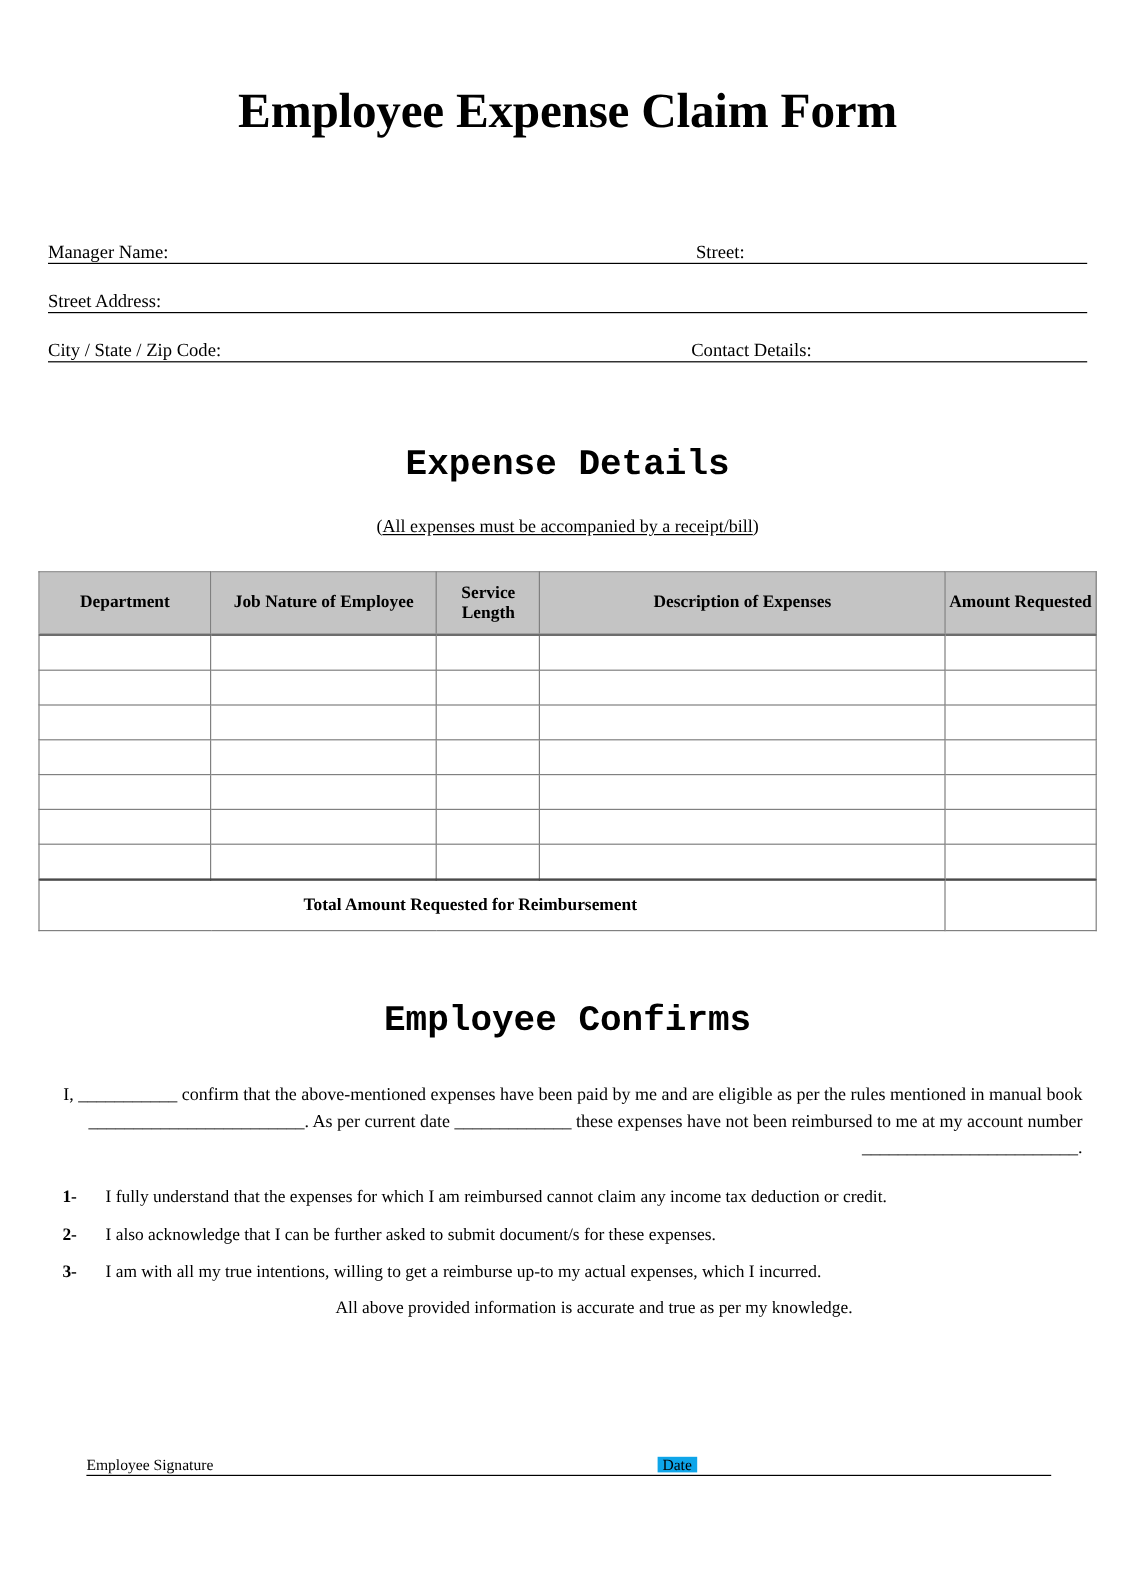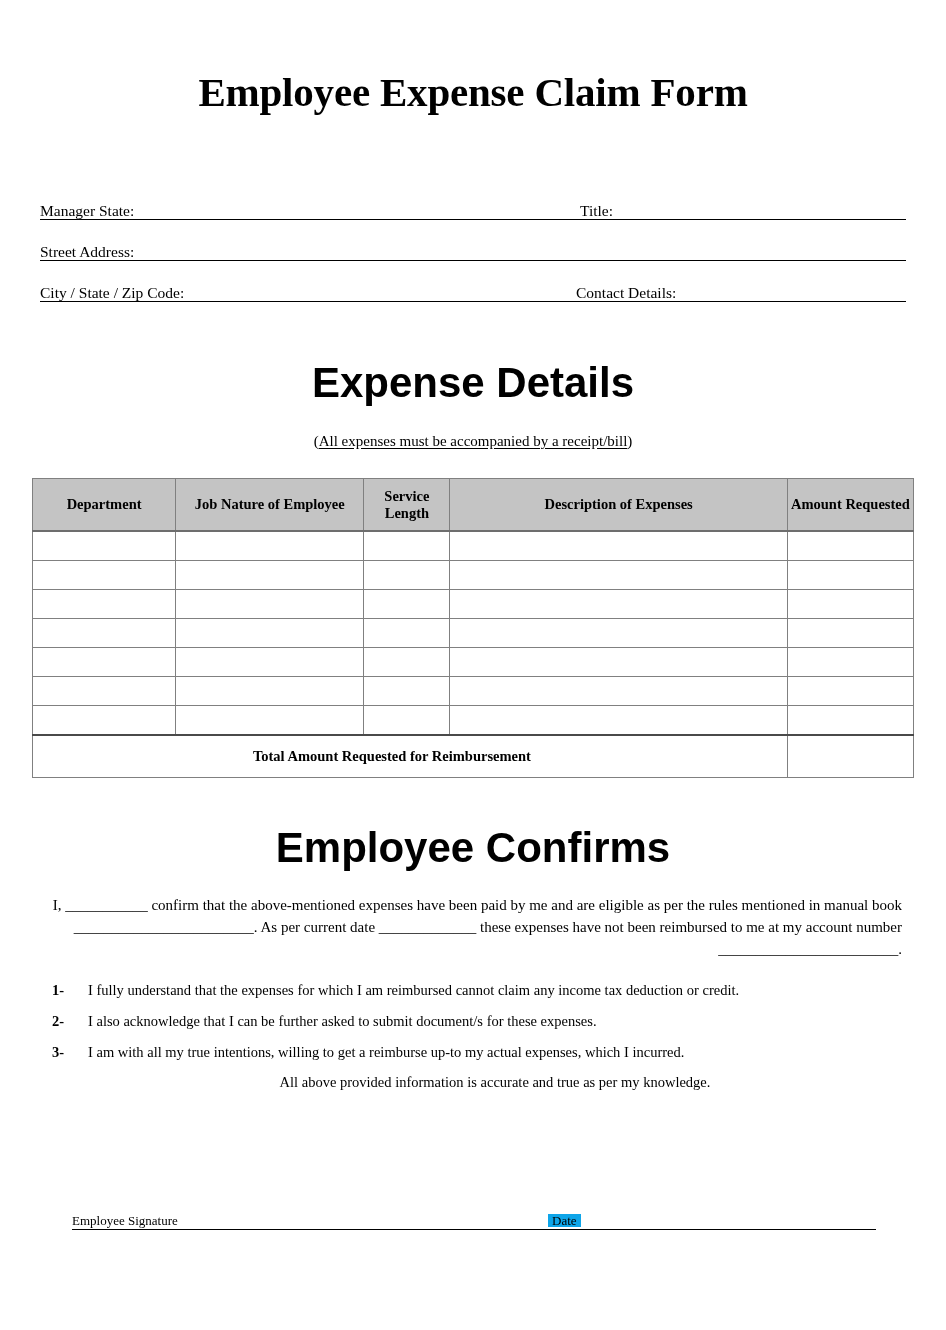--- a/index.html
+++ b/index.html
@@ -64,25 +64,25 @@
     background: #ffffff;
   }
   
   .field-row .lbl.under {
     background: transparent;
   }
 
   
   .section-title {
     text-align: center;
-    font-size: 42px;
-    font-weight: bold;
-    margin: 0;
+    font-size: 30px;
+    font-weight: bold;
+    margin: 12px;
     padding-top: 46px;
-    font-family: Liberation Sans, sans-serif;
+    font-family: Liberation Mono, monospace;
   }
   .section-sub {
     text-align: center;
     font-size: 15px;
     margin: 12px;
     padding-top: 14px;
   }
   .section-sub .u {
     text-decoration: underline;
     text-underline-offset: 2px;
@@ -195,22 +195,22 @@
 </head>
 <body>
 
 <div class="page">
 
   <h1 class="doc-title">Employee Expense Claim Form</h1>
 
   <div class="fields">
     <div class="field-row">
       <span class="rule"></span>
-      <span class="lbl under" style="left: 0px;">Manager State:</span>
-      <span class="lbl under" style="left: 540px;">Title:</span>
+      <span class="lbl under" style="left: 0px;">Manager Name:</span>
+      <span class="lbl under" style="left: 540px;">Street:</span>
     </div>
     <div class="field-row">
       <span class="rule"></span>
       <span class="lbl under" style="left: 0px;">Street Address:</span>
 
     </div>
     <div class="field-row">
       <span class="rule"></span>
       <span class="lbl over" style="left: 0px;">City / State / Zip Code:</span>
       <span class="lbl under" style="left: 536px;">Contact Details:</span>

